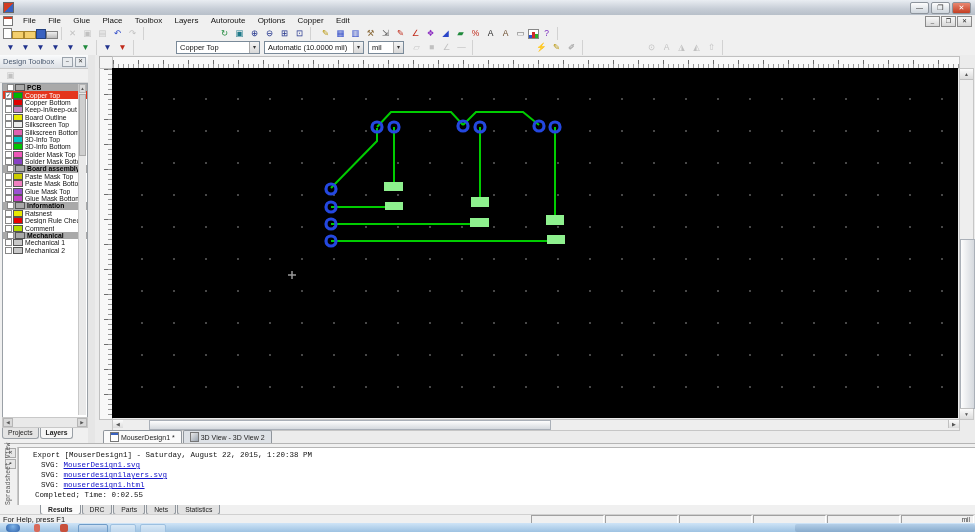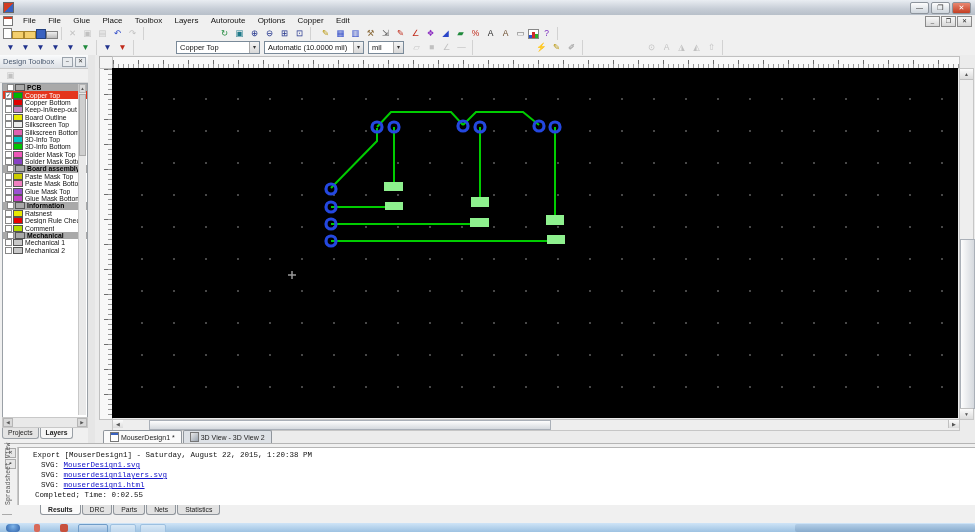--- a/index.html
+++ b/index.html
@@ -542,20 +542,29 @@
 
   <div class="sheet-minibtn abs">▪</div>
   <div class="abs btabs">
     <span class="btab active">Results</span>
     <span class="btab">DRC</span>
     <span class="btab">Parts</span>
     <span class="btab">Nets</span>
     <span class="btab">Statistics</span>
   </div>
 
+  <div class="abs statusbar">
+    <span class="status-msg">For Help, press F1</span>
+    <span class="status-cell"></span>
+    <span class="status-cell"></span>
+    <span class="status-cell"></span>
+    <span class="status-cell"></span>
+    <span class="status-cell"></span>
+    <span class="status-cell">mil</span>
+  </div>
 
   <div class="abs taskbar">
     <span class="tk tk-orb"></span>
     <span class="tk tk-red1"></span>
     <span class="tk tk-red2"></span>
     <span class="tk tk-act"></span>
     <span class="tk tk-b1"></span>
     <span class="tk tk-b2"></span>
     <span class="tk tk-tray"></span>
   </div>

